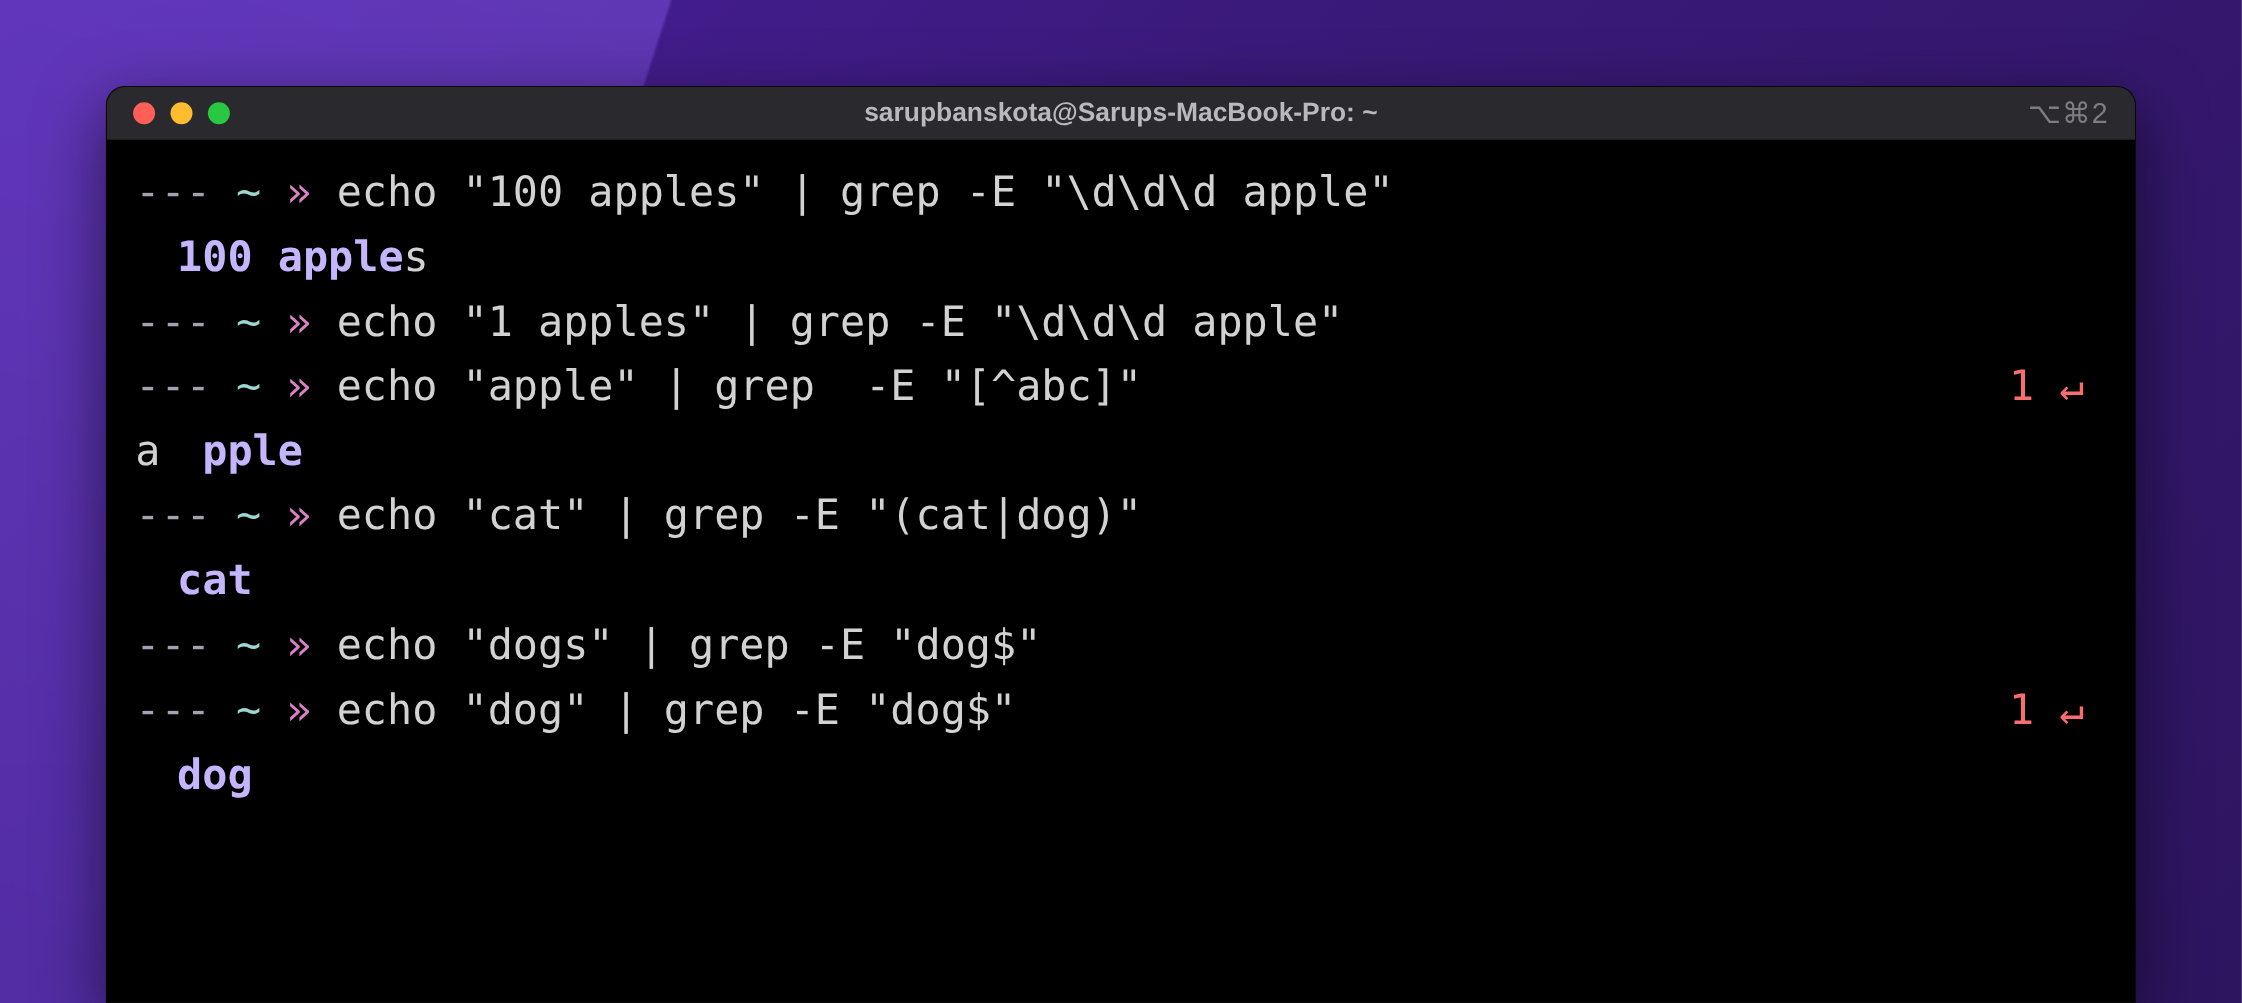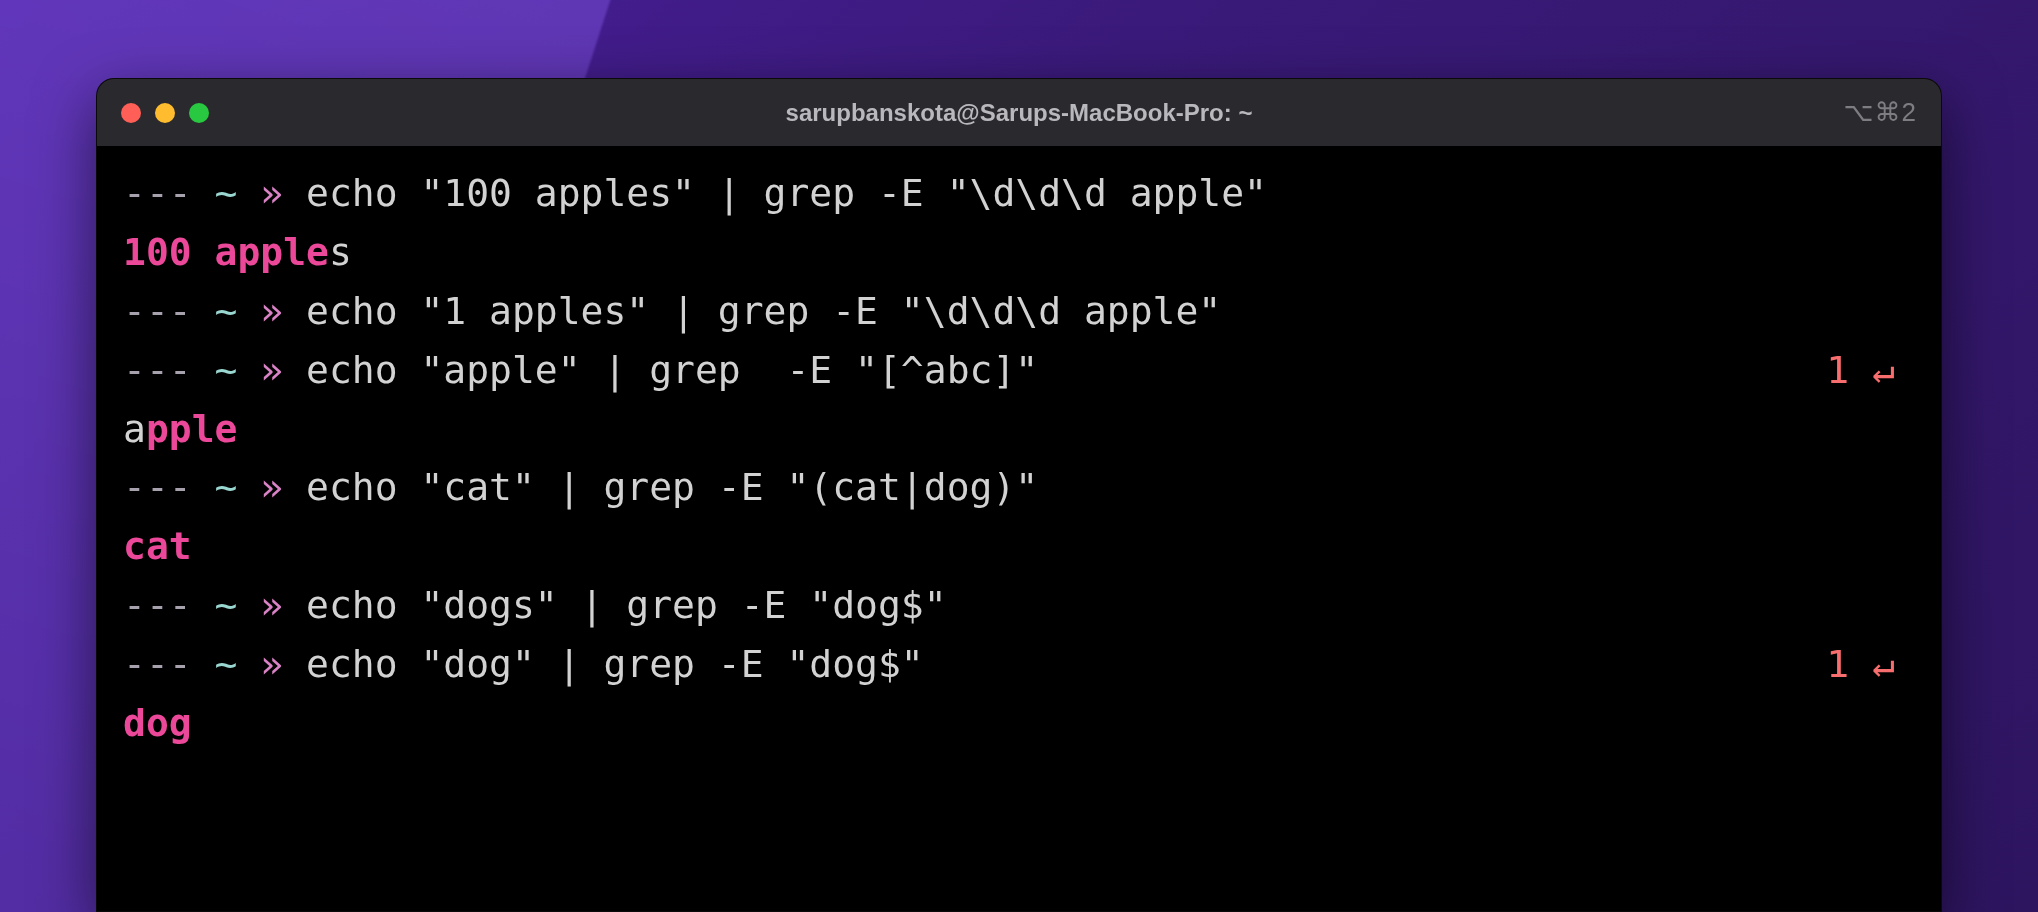--- a/index.html
+++ b/index.html
@@ -32,21 +32,21 @@
     bottom: 0;
     background: #000000;
     border-radius: 18px 18px 0 0;
     box-shadow: 0 20px 60px rgba(0,0,0,0.55);
     display: flex;
     flex-direction: column;
     overflow: hidden;
     border: 1px solid rgba(255,255,255,0.04);
   }
   .titlebar {
-    height: 67px;
+    height: 48px;
     background: #2a2a2e;
     display: flex;
     align-items: center;
     position: relative;
     flex-shrink: 0;
   }
   .traffic-lights {
     display: flex;
     gap: 14px;
     padding-left: 24px;
@@ -87,21 +87,21 @@
     color: #d2d2d2;
     white-space: pre;
     overflow: hidden;
   }
   .line { display: flex; justify-content: space-between; align-items: baseline; }
   .line .left { white-space: pre; }
   .prompt-dash { color: #a7a0ad; }
   .prompt-tilde { color: #9ad7d0; }
   .prompt-arrow { color: #d982c5; }
   .cmd { color: #d2d2d2; }
-  .match { color: #ec4899; font-weight: 600; }
+  .match { color: #c4b5fd; font-weight: 600; margin-left: 38px; }
   .nomatch { color: #d2d2d2; }
   .rstatus { color: #f86d6d; white-space: pre; padding-right: 20px; }
   .ret-arrow { color: #f86d6d; }
 </style>
 </head>
 <body>
 
 <div class="bg-shape"></div>
 
 <div class="terminal-window">

